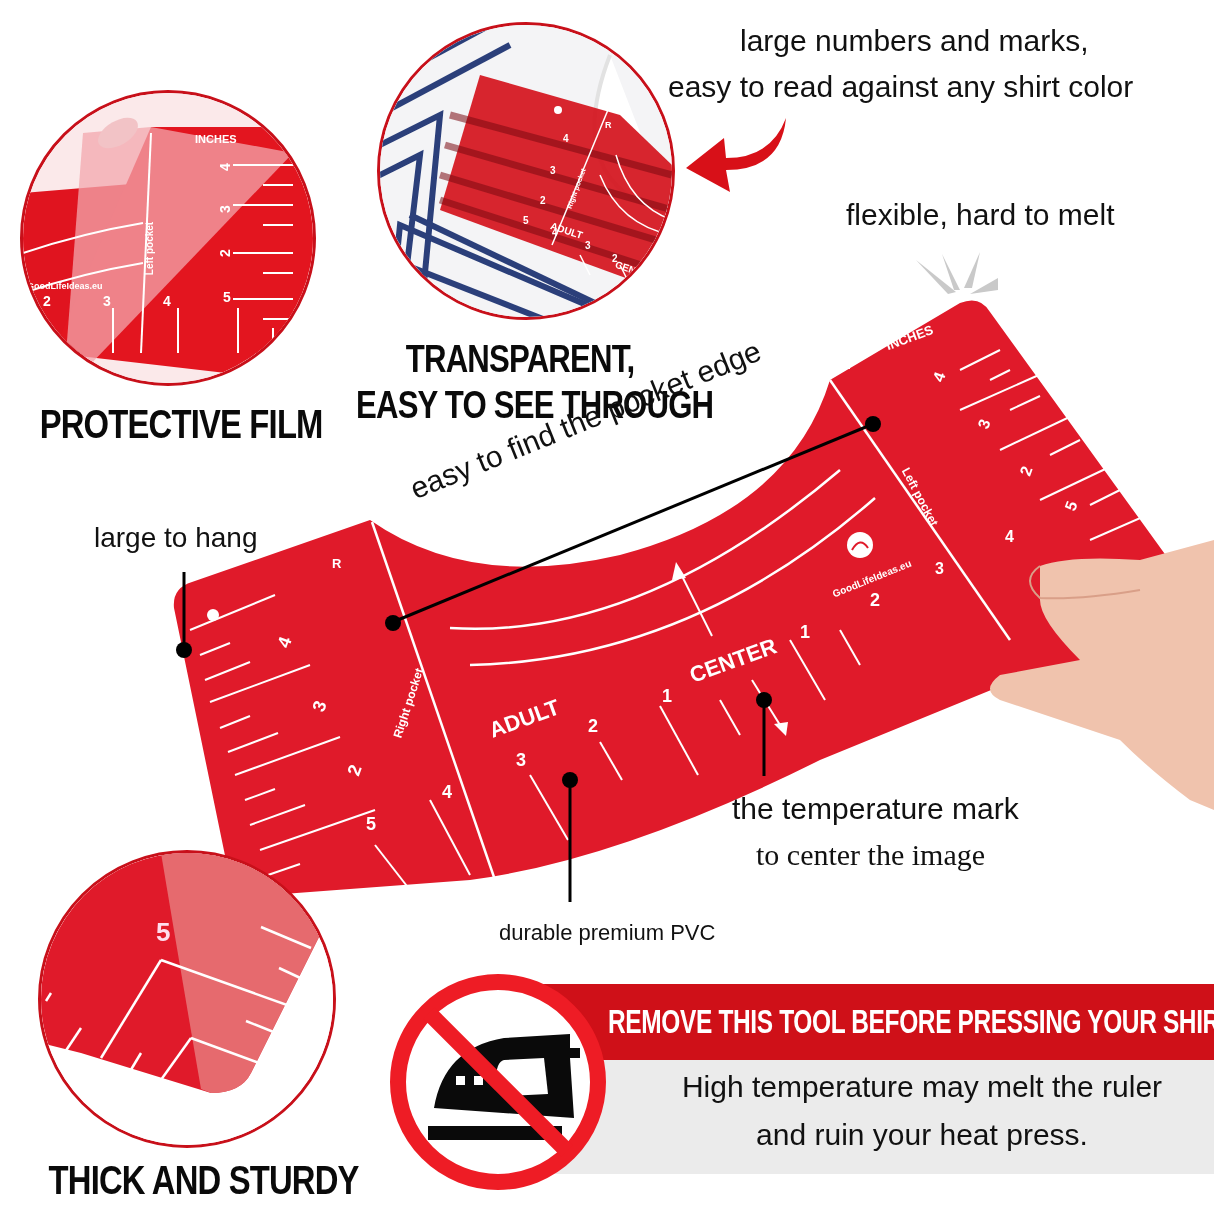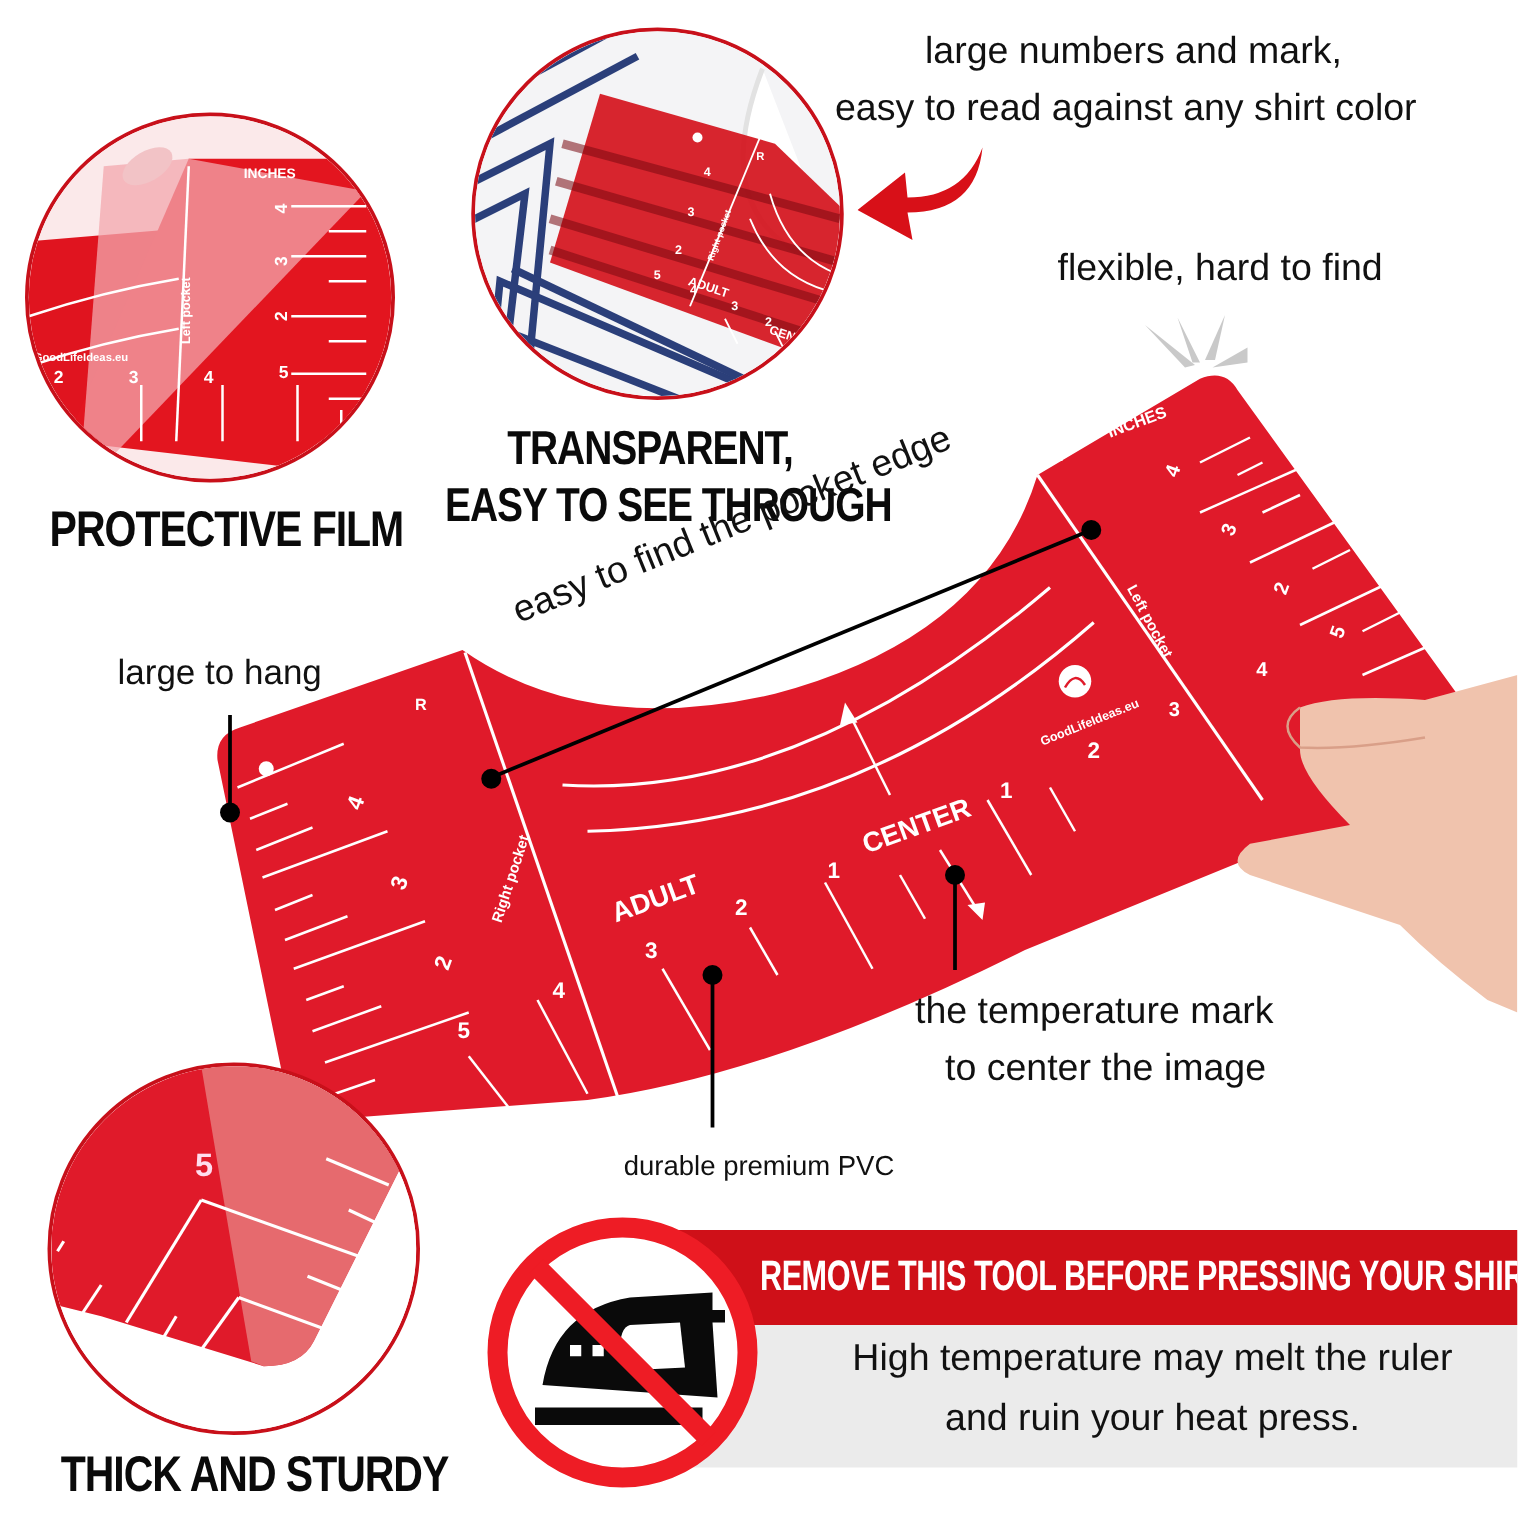--- a/index.html
+++ b/index.html
@@ -100,26 +100,26 @@
   <span class="ruler-num" style="left:160px; top:170px; font-size:10px;">2</span>
   <span class="ruler-num" style="left:143px; top:190px; font-size:10px;">5</span>
   <span class="ruler-num" style="left:172px; top:202px; font-size:10px;">4</span>
   <span class="ruler-num" style="left:205px; top:215px; font-size:10px;">3</span>
   <span class="ruler-num" style="left:232px; top:228px; font-size:10px;">2</span>
   <span class="ruler-num" style="left:262px; top:238px; font-size:10px;">1</span>
 </div>
 <div class="abs heading" style="left:340px; top:338px; width:360px; font-size:38px;">TRANSPARENT,</div>
 <div class="abs heading" style="left:320px; top:384px; width:400px; font-size:38px;">EASY TO SEE THROUGH</div>
 
-<div class="abs caption" style="left:740px; top:24px; font-size:30px;">large numbers and mark,</div>
+<div class="abs caption" style="left:740px; top:24px; font-size:30px;">large numbers and marks,</div>
 <div class="abs caption" style="left:668px; top:70px; font-size:30px;">easy to read against any shirt color</div>
 <svg class="abs" style="left:686px; top:110px;" width="110" height="90" viewBox="0 0 110 90">
   <path d="M100,8 Q95,60 40,60 L44,82 L0,58 L38,28 L40,48 Q85,48 100,8 Z" fill="#d81018"></path>
 </svg>
-<div class="abs caption" style="left:846px; top:198px; font-size:30px;">flexible, hard to find</div>
+<div class="abs caption" style="left:846px; top:198px; font-size:30px;">flexible, hard to melt</div>
 <svg class="abs" style="left:898px; top:250px;" width="110" height="50" viewBox="0 0 110 50">
   <polygon points="18,10 58,42 50,44" fill="#c9c9c9"></polygon>
   <polygon points="44,4 62,40 56,40" fill="#c9c9c9"></polygon>
   <polygon points="82,2 66,38 74,38" fill="#c9c9c9"></polygon>
   <polygon points="100,28 72,44 100,40" fill="#c9c9c9"></polygon>
 </svg>
 
 <svg class="abs" style="left:0; top:0;" width="1214" height="1214" viewBox="0 0 1214 1214">
 
   <path d="M174,608 Q172,588 192,582 L370,520
@@ -219,21 +219,21 @@
 
 <span class="ruler-num" style="left:516px; top:750px; font-size:18px;">3</span>
 <span class="ruler-num" style="left:588px; top:716px; font-size:18px;">2</span>
 <span class="ruler-num" style="left:662px; top:686px; font-size:18px;">1</span>
 <span class="ruler-num" style="left:800px; top:622px; font-size:18px;">1</span>
 <span class="ruler-num" style="left:870px; top:590px; font-size:18px;">2</span>
 
 <div class="abs caption" style="left:94px; top:522px; font-size:28px;">large to hang</div>
 <div class="abs caption" style="left:418px; top:472px; font-size:30px; transform:rotate(-22deg); transform-origin:left bottom;">easy to find the pocket edge</div>
 <div class="abs caption" style="left:732px; top:792px; font-size:30px;">the temperature mark</div>
-<div class="abs caption" style="left:756px; top:838px; font-size:30px;">to center the image</div>
+<div class="abs caption" style="left:756px; top:838px; font-size:30px;font-family:Liberation Serif, serif;">to center the image</div>
 <div class="abs caption" style="left:499px; top:920px; font-size:22px;">durable premium PVC</div>
 
 <div class="abs circle" style="left:38px; top:850px; width:292px; height:292px;">
   <svg width="292" height="292" viewBox="0 0 292 292">
     <rect width="292" height="292" fill="#fff"></rect>
     <path d="M0,0 L300,0 L280,80 L210,220 Q200,240 170,240 L40,200 L0,190 Z" fill="#e01a2a"></path>
     <path d="M120,0 L300,0 L280,80 L210,220 Q200,240 170,240 L160,236 Q140,120 120,0 Z" fill="#e6797a" opacity="0.85"></path>
     <g stroke="#fff" stroke-width="2.5">
       <line x1="120" y1="107" x2="260" y2="157"></line>
         <line x1="120" y1="107" x2="60" y2="205"></line>

